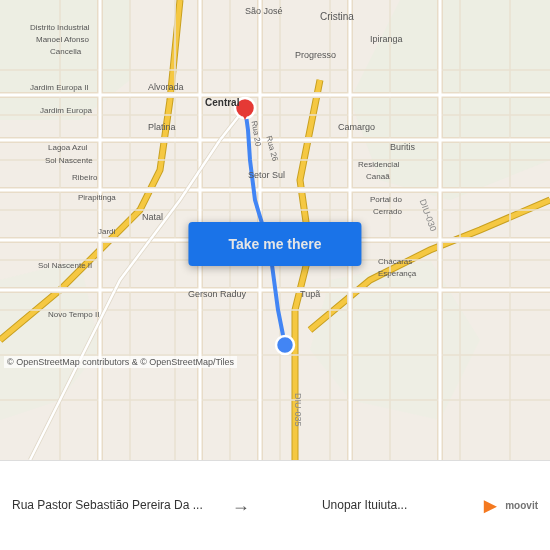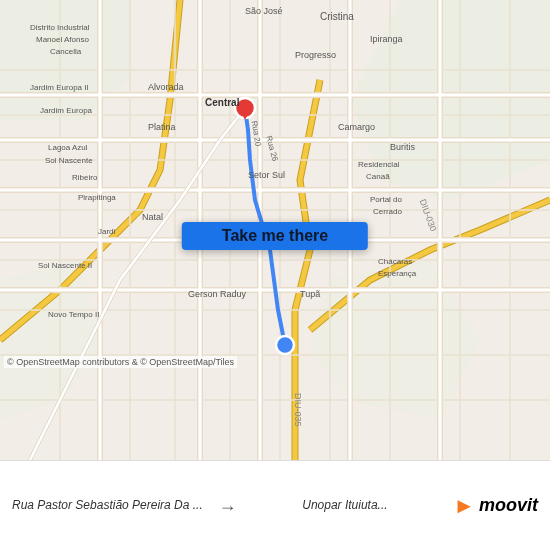--- a/index.html
+++ b/index.html
@@ -23,43 +23,42 @@
       width: 100%;
       height: 100%;
     }
 
     
     .take-me-there-btn {
       position: absolute;
       left: 50%;
       transform: translateX(-50%);
       background: #1a73e8;
-      color: #0f172a;
+      color: #e5e5e5;
       border: none;
       border-radius: 4px;
-      padding: 5px 40px;
-      font-size: 16px;
+      padding: 14px 40px;
+      font-size: 14px;
       font-weight: bold;
       cursor: pointer;
       white-space: nowrap;
       box-shadow: 0 2px 8px rgba(0,0,0,0.3);
     }
 
     
     .bottom-bar {
       position: absolute;
       bottom: 0; left: 0; right: 0;
       height: 90px;
       background: white;
       border-top: 1px solid #ddd;
       display: flex;
       align-items: center;
       padding: 0 12px;
       gap: 8px;
-      font-style: italic;
     }
 
     .bottom-bar-content {
       display: flex;
       align-items: center;
       width: 100%;
       gap: 10px;
     }
 
     .route-from {
@@ -288,18 +287,18 @@
   <div class="bottom-bar">
     <div class="bottom-bar-content">
       <div class="route-from">Rua Pastor Sebastião Pereira Da ...</div>
       <div class="route-arrow">→</div>
       <div class="route-to">
         <span>Unopar Ituiuta...</span>
       </div>
 
       <div style="margin-left:auto; display:flex; align-items:center; gap:4px;">
         <span style="font-size:22px; color:#f47920;">►</span>
-        <span style="font-size:18px; color:#000000; font-weight:bold;">moovit</span>
+        <span style="font-size:10px; color:#737373; font-weight:bold;">moovit</span>
       </div>
     </div>
   </div>
 
 </div>
 
 </body></html>

